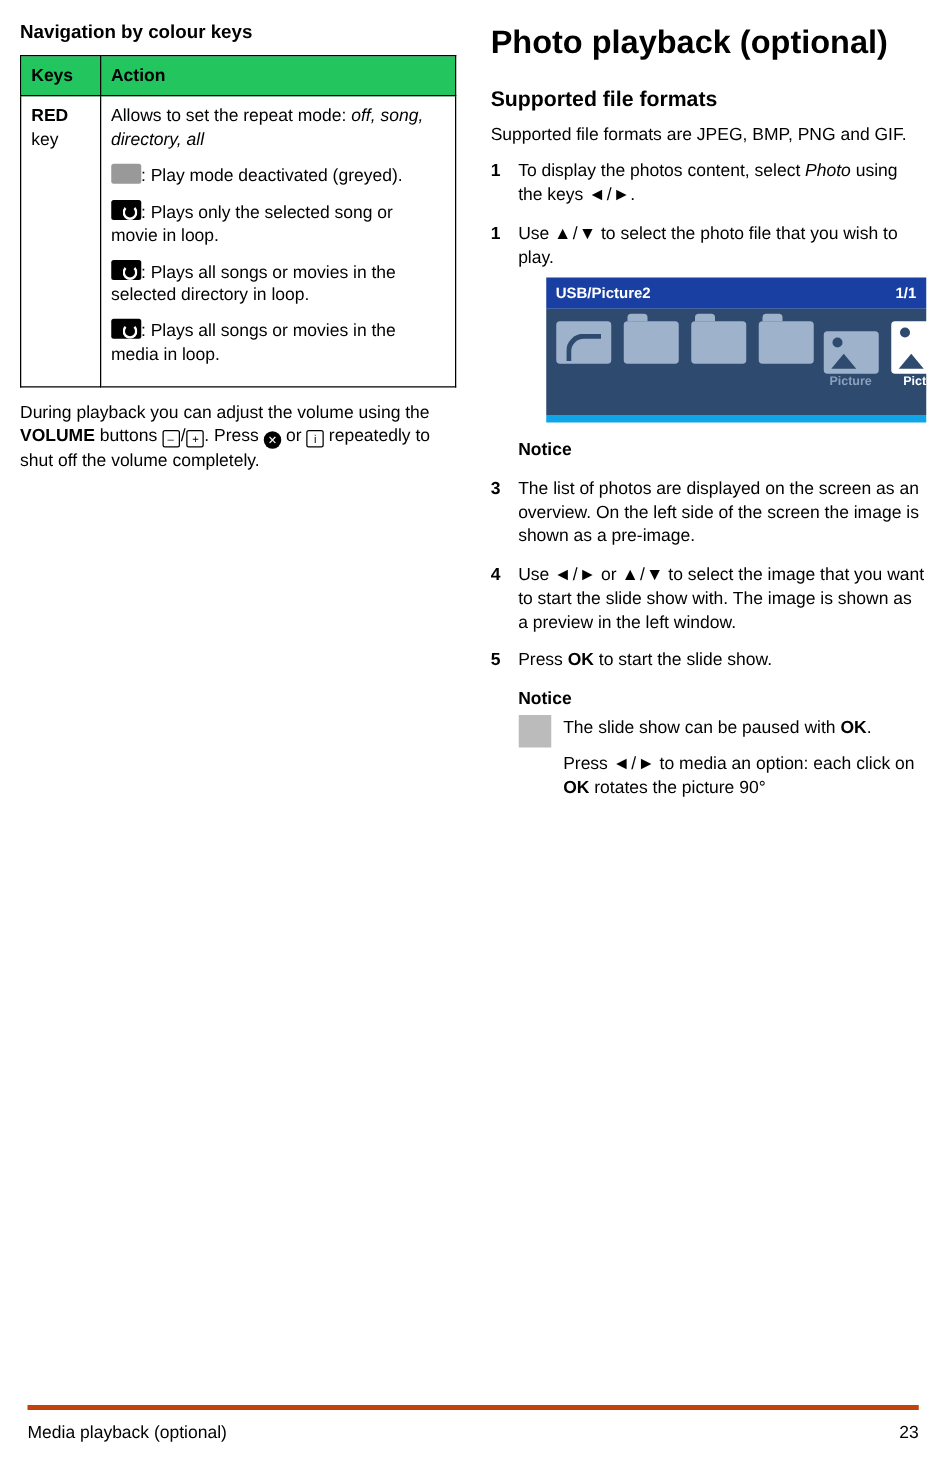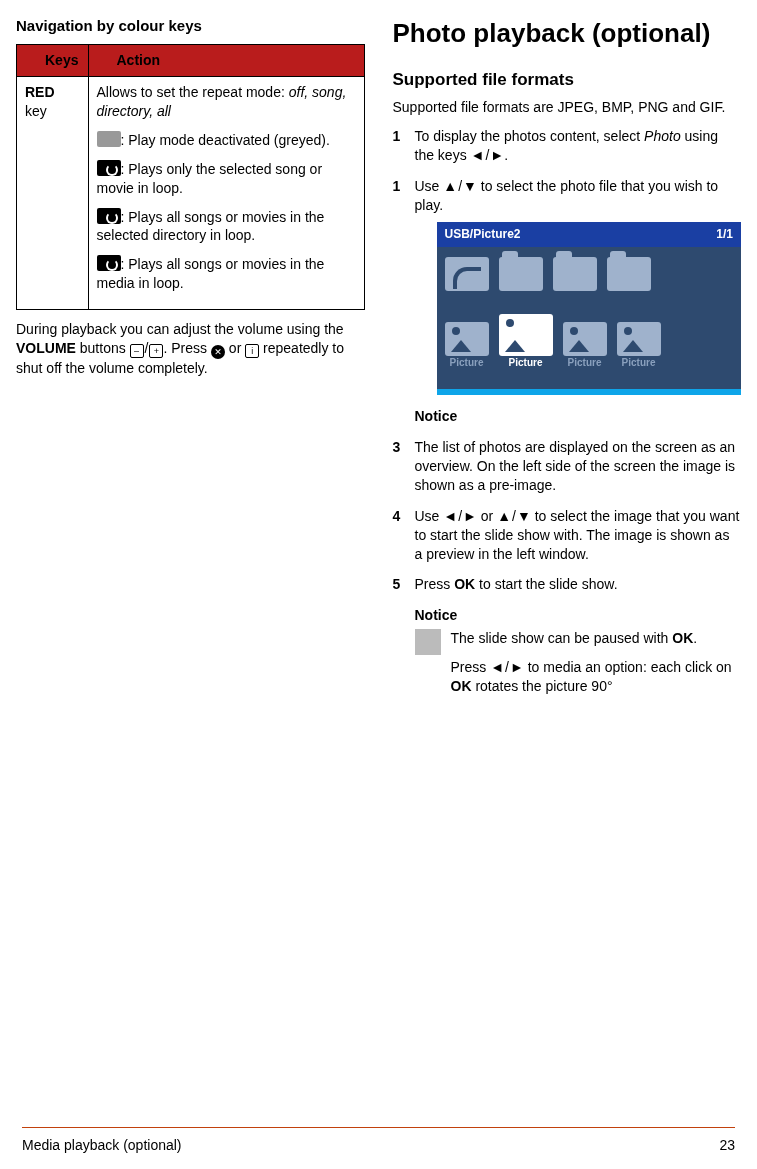--- a/index.html
+++ b/index.html
@@ -18,21 +18,21 @@
   .col { flex: 1; min-width: 0; }
   h3.section { font-size: 15px; font-weight: 700; margin: 0 0 8px 0; }
   table.keytable { border-collapse: collapse; width: 100%; margin-bottom: 10px; }
   table.keytable th, table.keytable td {
     border: 1px solid #000;
     text-align: left;
     vertical-align: top;
     padding: 6px 8px;
     font-size: 14px;
   }
-  table.keytable th { background: #b91c1c; font-weight: 700; padding-left: 28px; }
+  table.keytable th { background: #22c55e; font-weight: 700; }
   .icon-box {
     display: inline-block;
     width: 24px; height: 16px;
     background: #000;
     border-radius: 2px;
     vertical-align: -2px;
     position: relative;
   }
   .icon-box::after {
     content: "";
@@ -88,37 +88,37 @@
   .mp-icon.photo::after { content:""; position:absolute; left:6px; bottom:6px; width:0; height:0; border-left:14px solid transparent; border-right:14px solid transparent; border-bottom:18px solid #8698b7; }
   .mp-icon.movie { background:transparent; }
   .mp-icon.movie::before { content:""; position:absolute; inset:0 10px; background:#5c6a85; }
   .mp-icon.movie .film-l, .mp-icon.movie .film-r { position:absolute; top:0; bottom:0; width:8px; background: repeating-linear-gradient(#5c6a85 0 6px, #8698b7 6px 10px); }
   .mp-icon.movie .film-l { left:0; } .mp-icon.movie .film-r { right:0; }
   .mp-icon.music { background:transparent; }
   .mp-icon.music::before { content:"♫"; position:absolute; inset:0; display:flex; align-items:center; justify-content:center; font-size:40px; color:#5c6a85; }
   
   .usb-shot { margin: 8px 0 0 22px; border-bottom: 6px solid #0ea5e9; }
   .usb-header { background:#1a3fa3; color:#fff; font-weight:700; display:flex; justify-content:space-between; padding:4px 8px; font-size:12px; }
-  .usb-body { background:#2e4a6f; padding:10px 8px 20px 8px; display:flex; flex-direction:column; gap:23px; }
+  .usb-body { background:#2e4a6f; padding:10px 8px 20px 8px; display:flex; flex-direction:row; gap:8px; }
   .usb-row { display:flex; gap:10px; }
   .usb-item { display:flex; flex-direction:column; align-items:center; color:#8aa0bd; font-size:10px; font-weight:700; }
   .usb-folder { width:44px; height:34px; background:#9fb2cc; border-radius:3px; position:relative; }
   .usb-folder::before { content:""; position:absolute; top:-6px; left:3px; width:16px; height:6px; background:#9fb2cc; border-radius:3px 3px 0 0; }
   .usb-back { width:44px; height:34px; background:#9fb2cc; border-radius:3px; display:flex; align-items:center; justify-content:center; }
   .usb-back::before { content:""; width:24px; height:18px; border:4px solid #2e4a6f; border-bottom:none; border-right:none; border-radius:14px 0 0 0; position:relative; top:4px; }
   .usb-pic { width:44px; height:34px; background:#9fb2cc; border-radius:3px; position:relative; }
   .usb-pic::before { content:""; position:absolute; top:5px; left:7px; width:8px; height:8px; border-radius:50%; background:#2e4a6f; }
   .usb-pic::after { content:""; position:absolute; bottom:4px; left:6px; width:0; height:0; border-left:10px solid transparent; border-right:10px solid transparent; border-bottom:12px solid #2e4a6f; }
   .usb-item.selected { color:#fff; }
   .usb-item.selected .usb-pic { width:54px; height:42px; background:#fff; }
   .usb-item.selected .usb-pic::before, .usb-item.selected .usb-pic::after { background:transparent; }
   .usb-item.selected .usb-pic::before { background:#2e4a6f; }
   .usb-item.selected .usb-pic::after { border-bottom-color:#2e4a6f; }
   
-  .footer { position:absolute; bottom:14px; left:22px; right:22px; border-top:1px solid #c2410c; padding-top:8px; display:flex; justify-content:space-between; font-size:14px; }
+  .footer { position:absolute; bottom:14px; left:22px; right:22px; border-top:4px solid #c2410c; padding-top:8px; display:flex; justify-content:space-between; font-size:14px; }
   .bold { font-weight:700; }
   .italic { font-style: italic; }
   .arrow { display:inline-block; }
   .slash { padding: 0 1px; }
 </style>
 <style>ol.steps > li:nth-child(2)::before{content:"1";}</style></head>
 <body>
 
 <div class="columns">
 

